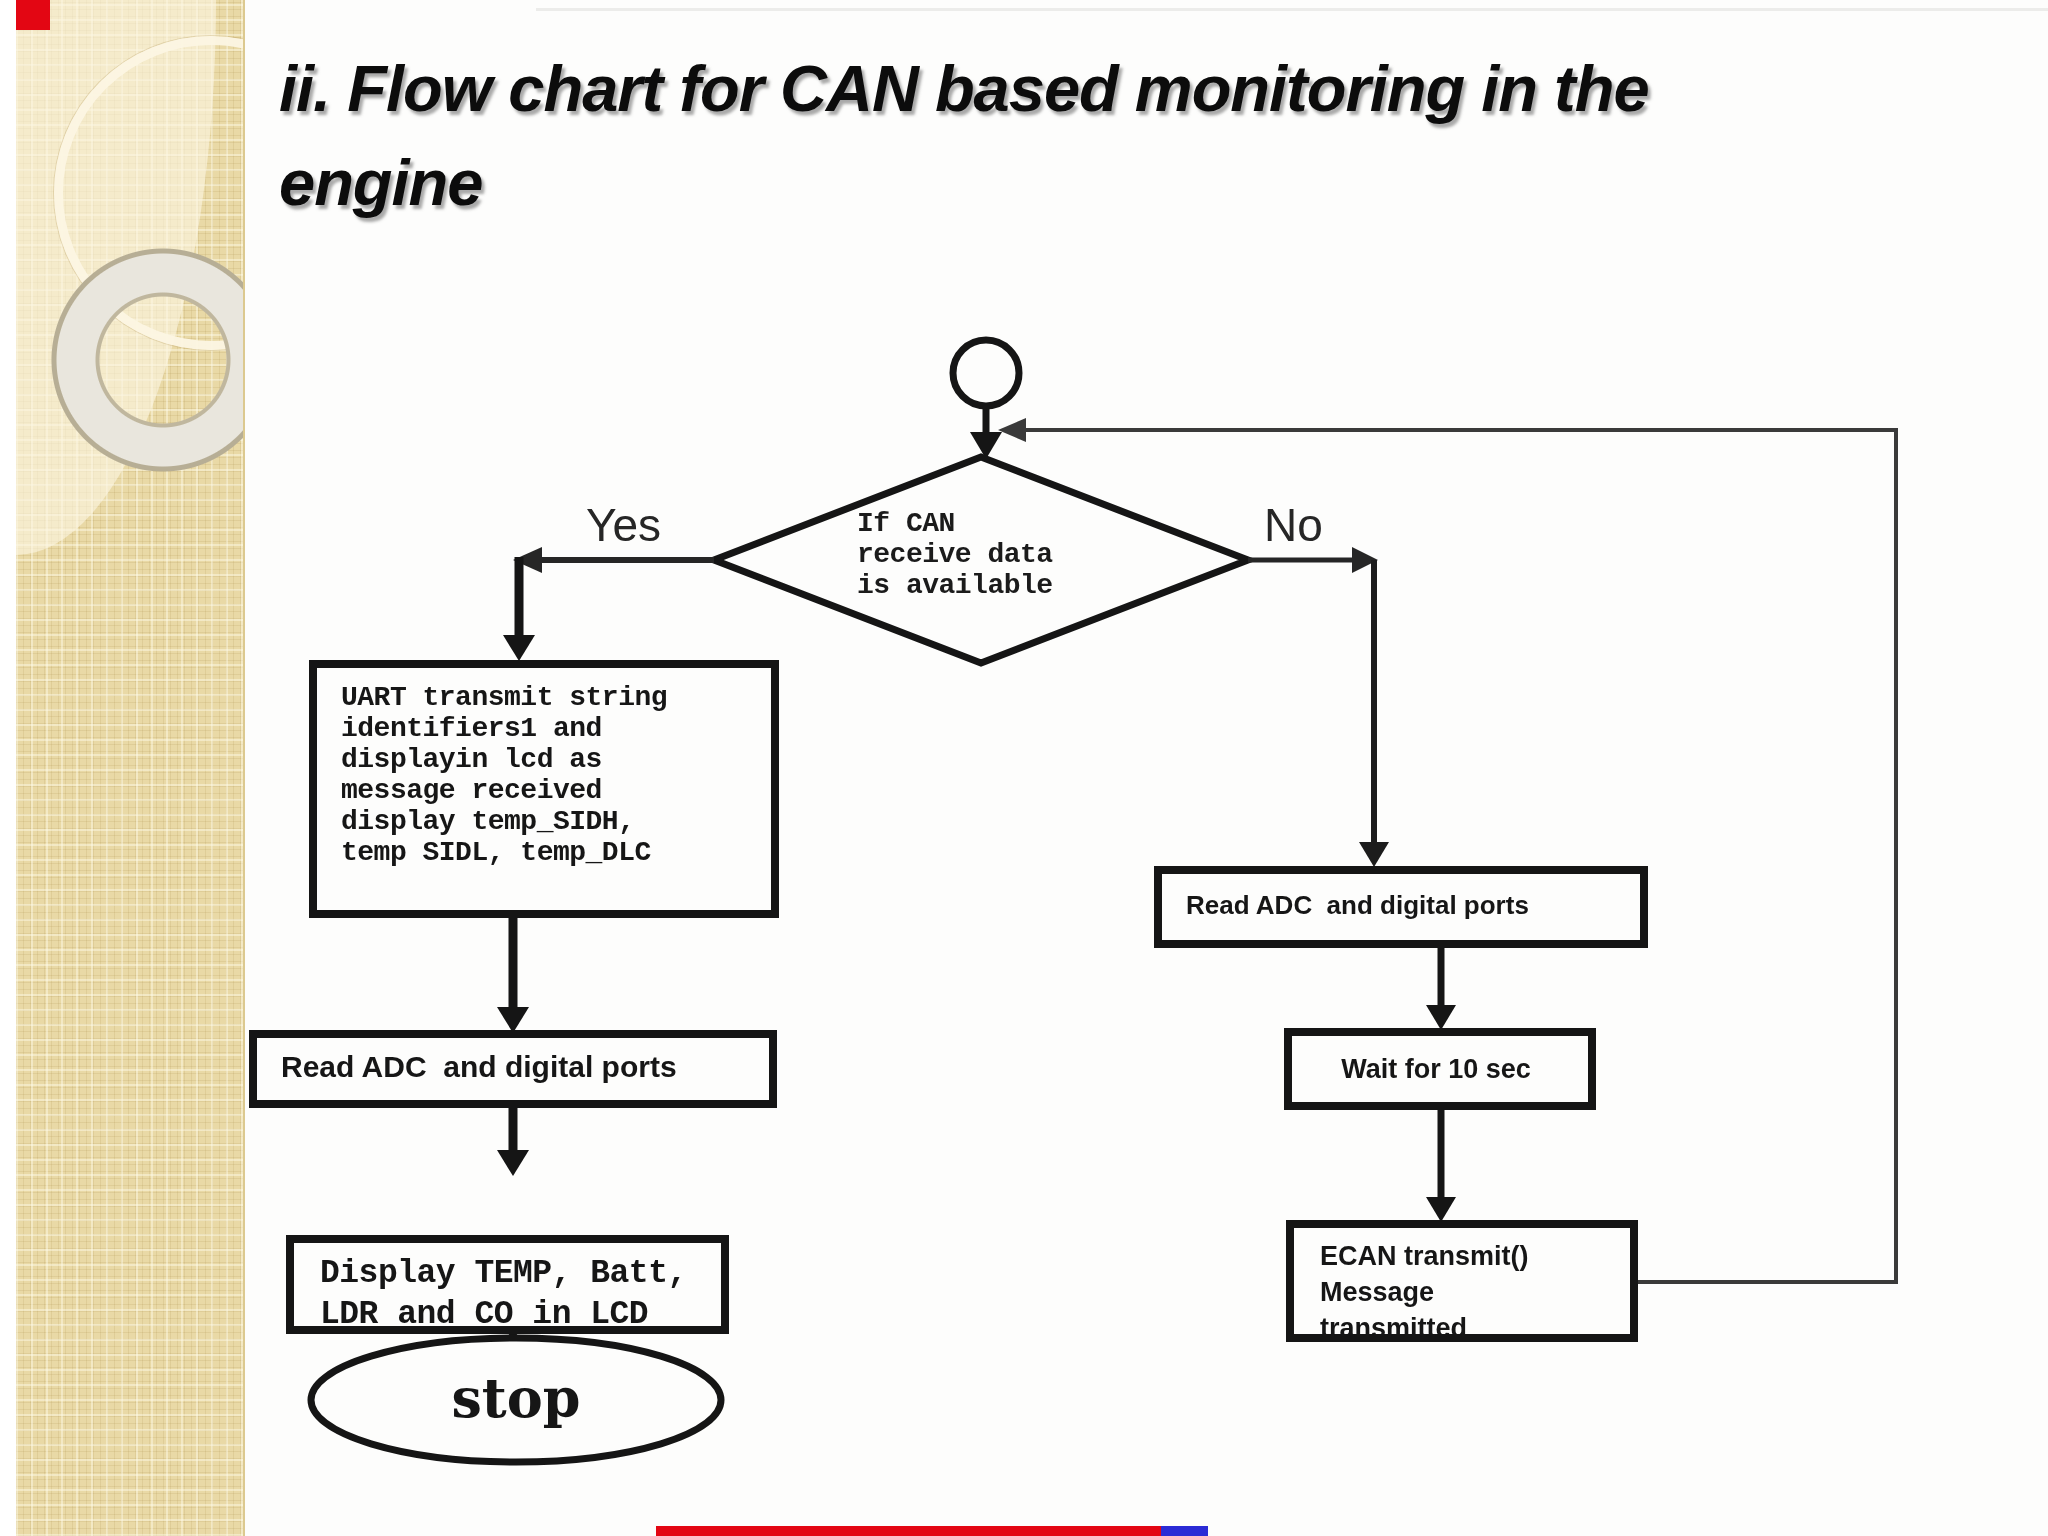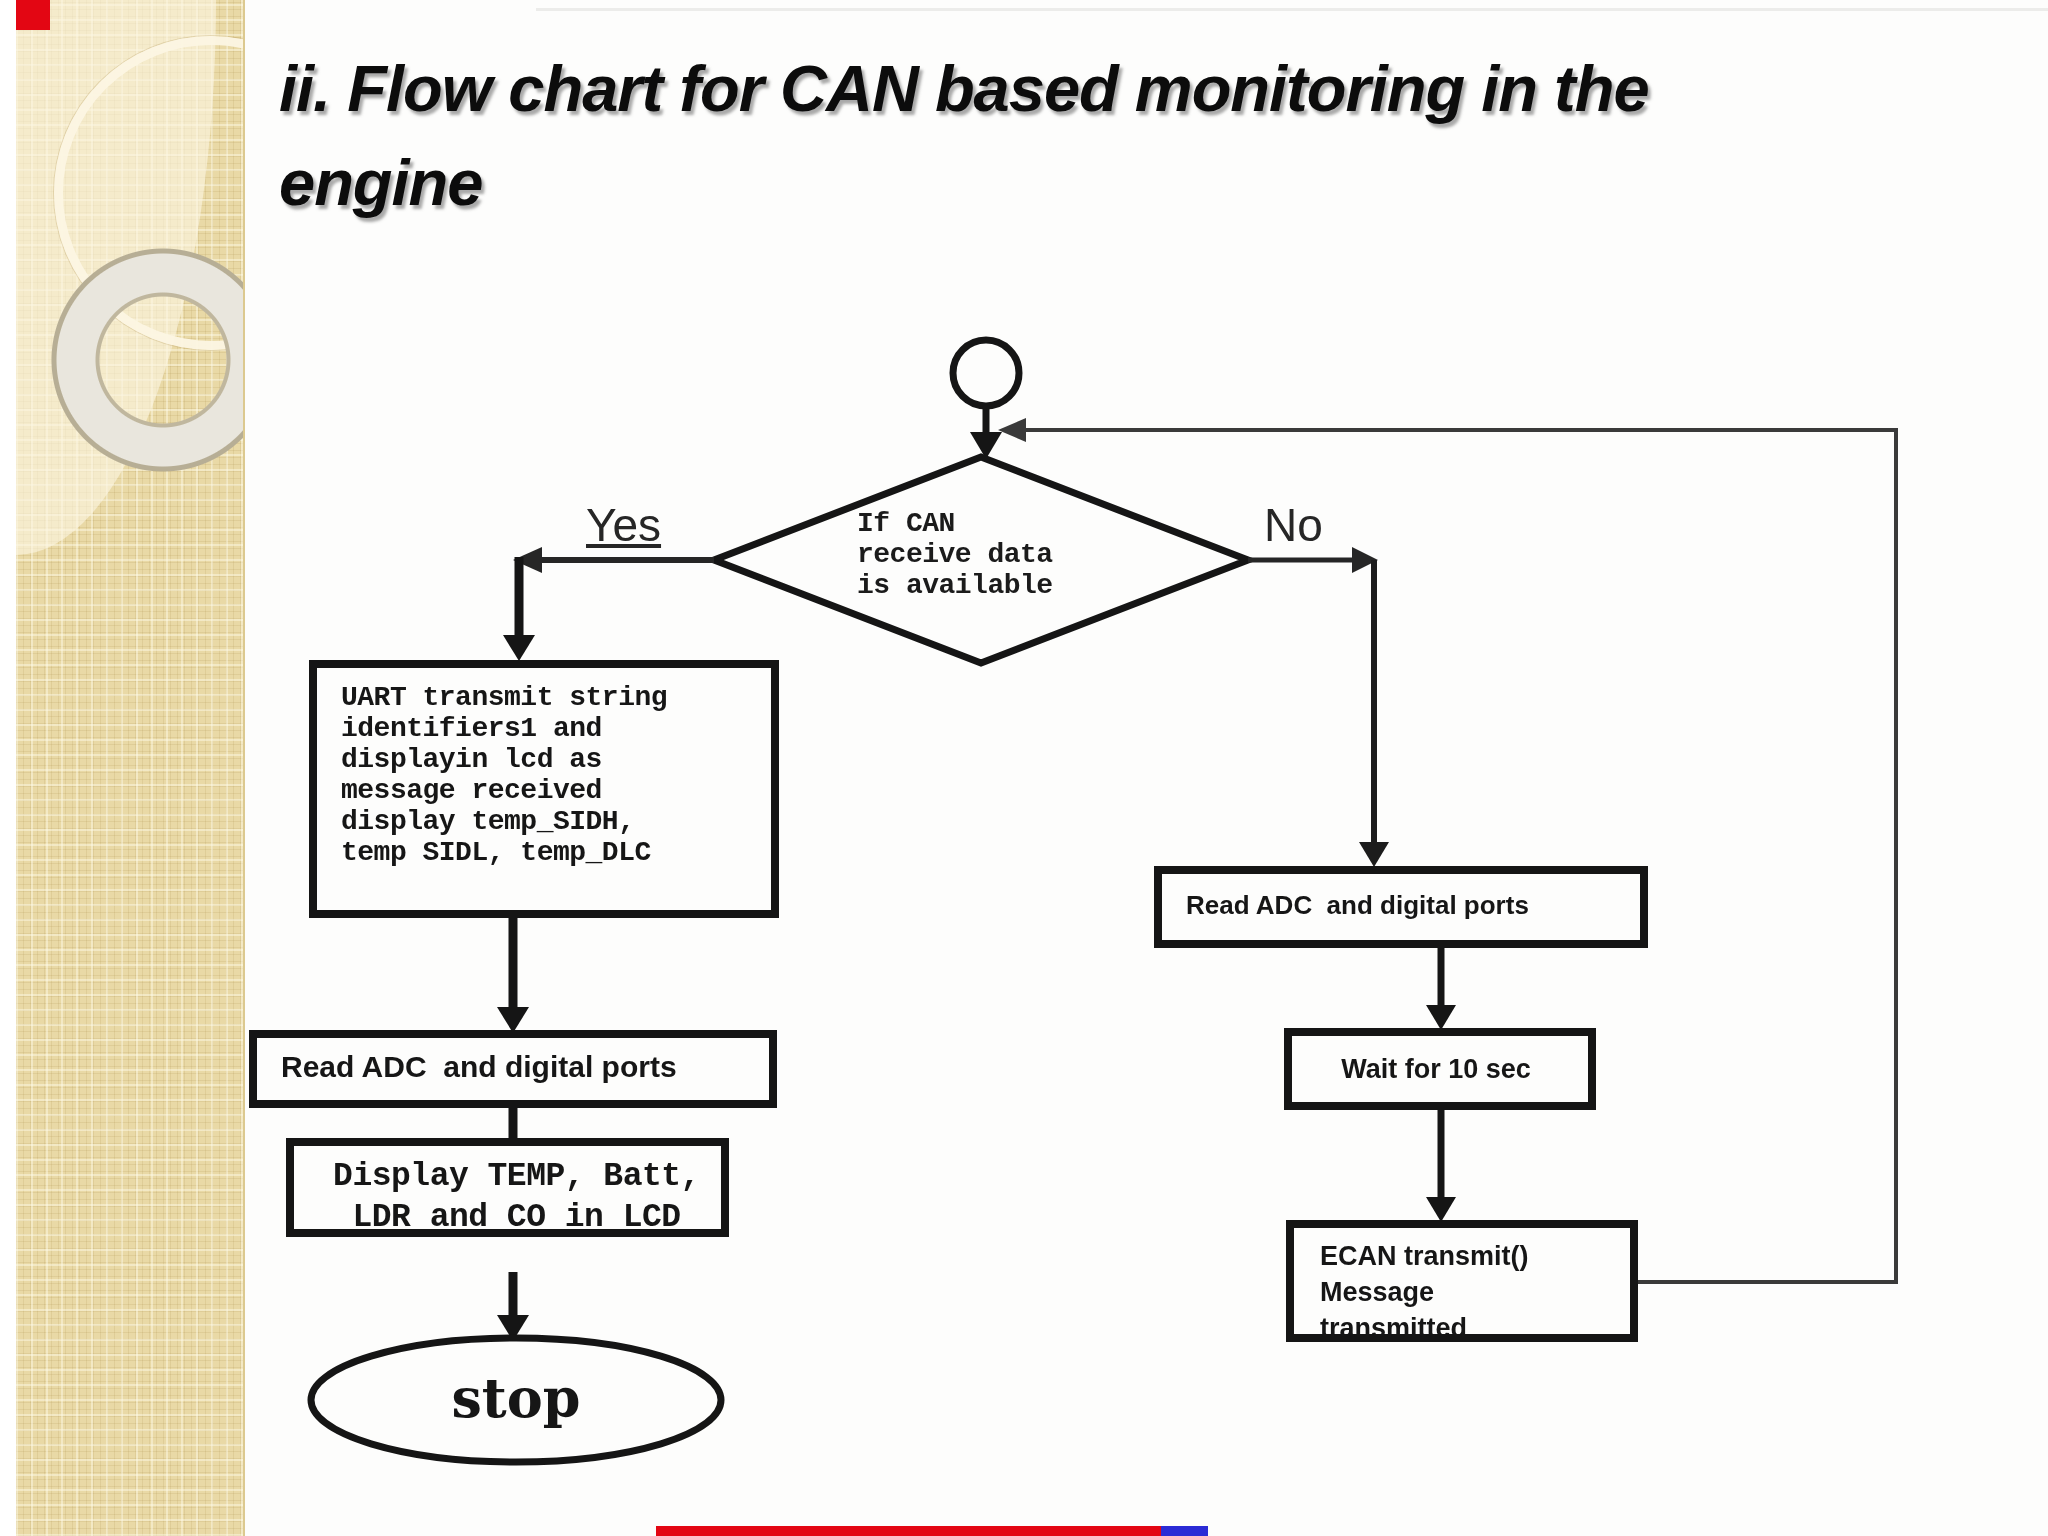--- a/index.html
+++ b/index.html
@@ -55,34 +55,34 @@
     position:absolute;background:#fdfdfc;border:8px solid #151515;
     color:#161616;box-sizing:border-box;
   }
   .serif-txt{font-family:Liberation Mono, monospace;font-weight:700;}
   .sans-txt{font-family:"Liberation Sans",sans-serif;font-weight:700;}
   .pre{white-space:pre;}
   .uart{left:293px;top:660px;width:470px;height:258px;padding:14px 0 0 24px;
         font-size:28px;line-height:31px;letter-spacing:-0.5px;}
   .read-adc-l{left:233px;top:1030px;width:528px;height:78px;padding:12px 0 0 24px;
         font-size:30px;}
-  .display-b{left:270px;top:1138px;width:443px;height:99px;padding:10px 8px 0 26px;
-        font-size:33px;line-height:41px;letter-spacing:-0.5px;text-align:center;}
+  .display-b{left:270px;top:1235px;width:443px;height:99px;padding:10px 8px 0 26px;
+        font-size:33px;line-height:41px;letter-spacing:-0.5px;}
   .read-adc-r{left:1138px;top:866px;width:494px;height:82px;padding:16px 0 0 24px;
         font-size:26px;}
   .wait-b{left:1268px;top:1028px;width:312px;height:82px;padding:18px 8px 0 0;
         font-size:27px;text-align:center;}
   .ecan-b{left:1270px;top:1220px;width:352px;height:122px;padding:10px 0 0 26px;
         font-size:27px;line-height:36px;}
   .decision-txt{
     position:absolute;left:841px;top:508px;width:330px;color:#1b1b1b;
     font-size:28px;line-height:31px;letter-spacing:-0.5px;
   }
   .lbl{position:absolute;color:#262626;font-weight:500;font-size:46px;}
-  .lbl-yes{left:570px;top:498px;text-decoration:underline;}
+  .lbl-yes{left:570px;top:498px;}
   .lbl-no{left:1248px;top:498px;}
   .stop-txt{
     position:absolute;left:400px;top:1366px;width:200px;text-align:center;
     font-family:"DejaVu Serif","Liberation Serif",serif;font-weight:700;
     font-size:54px;color:#161616;
   }
 </style>
 </head>
 <body>
 

